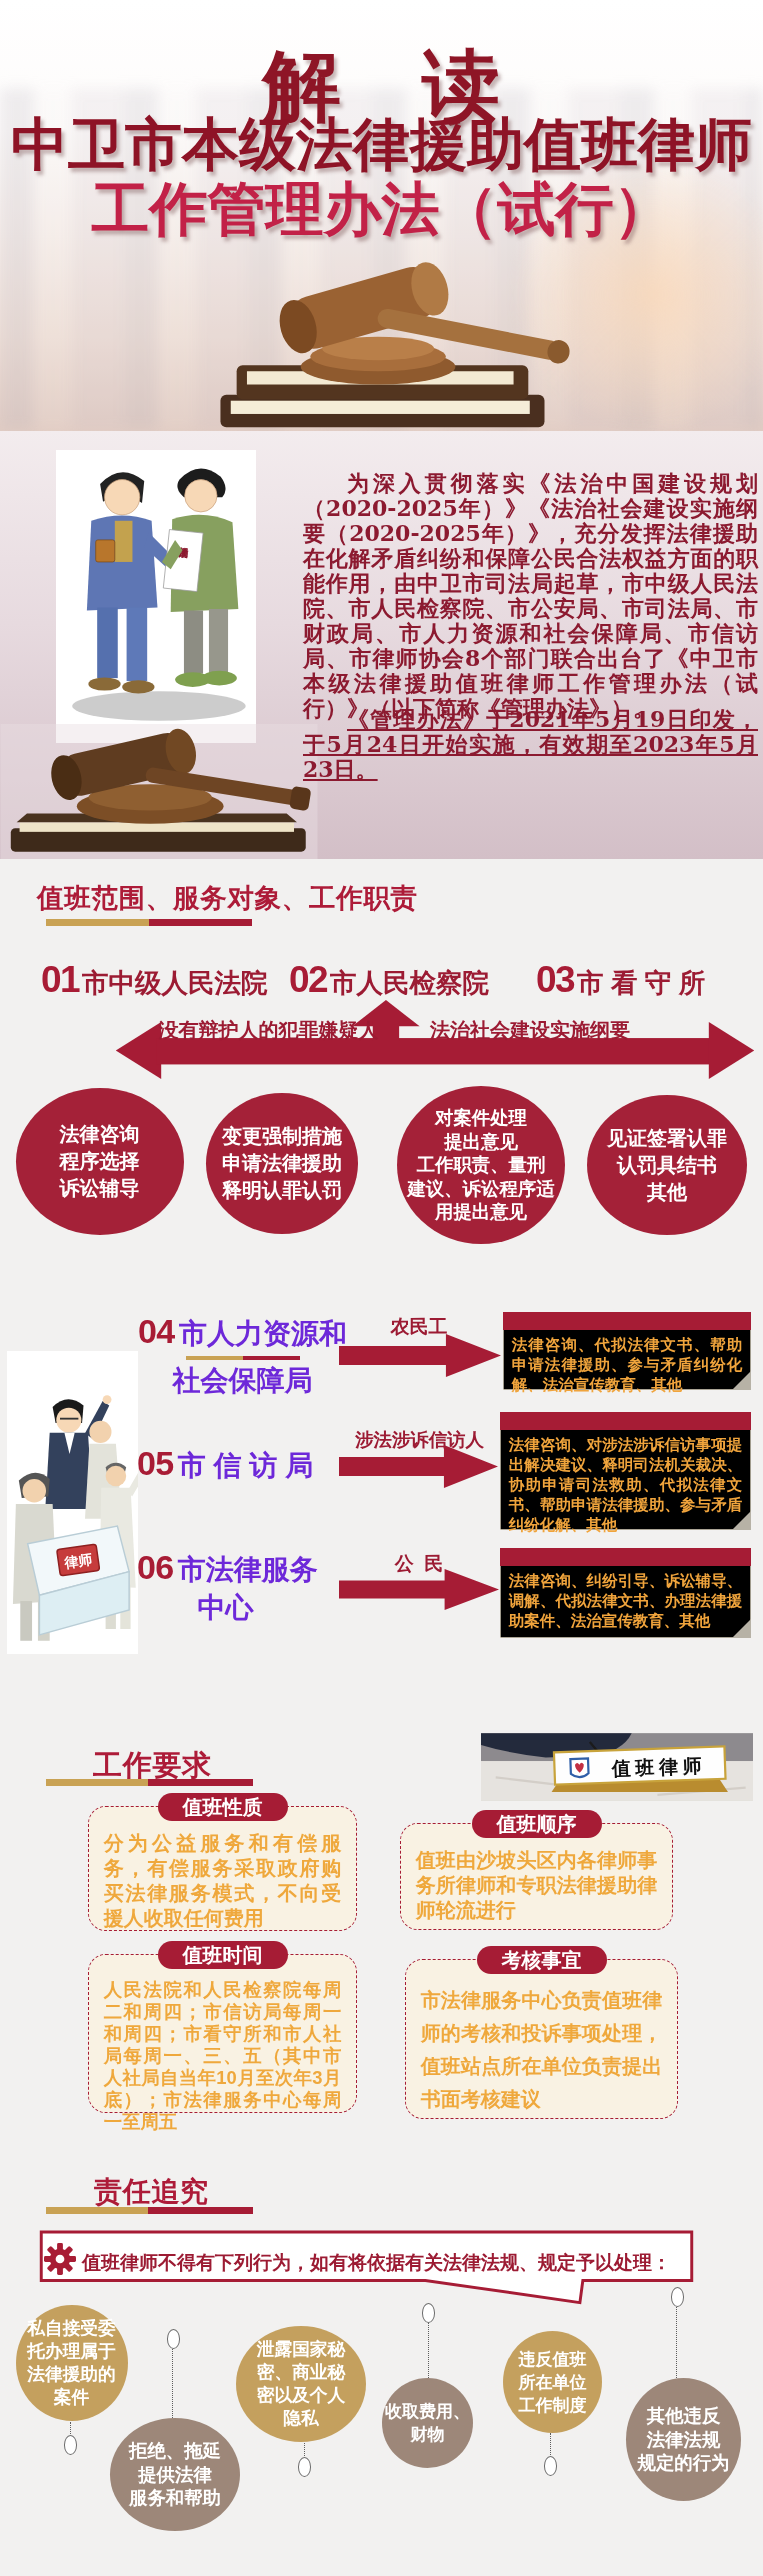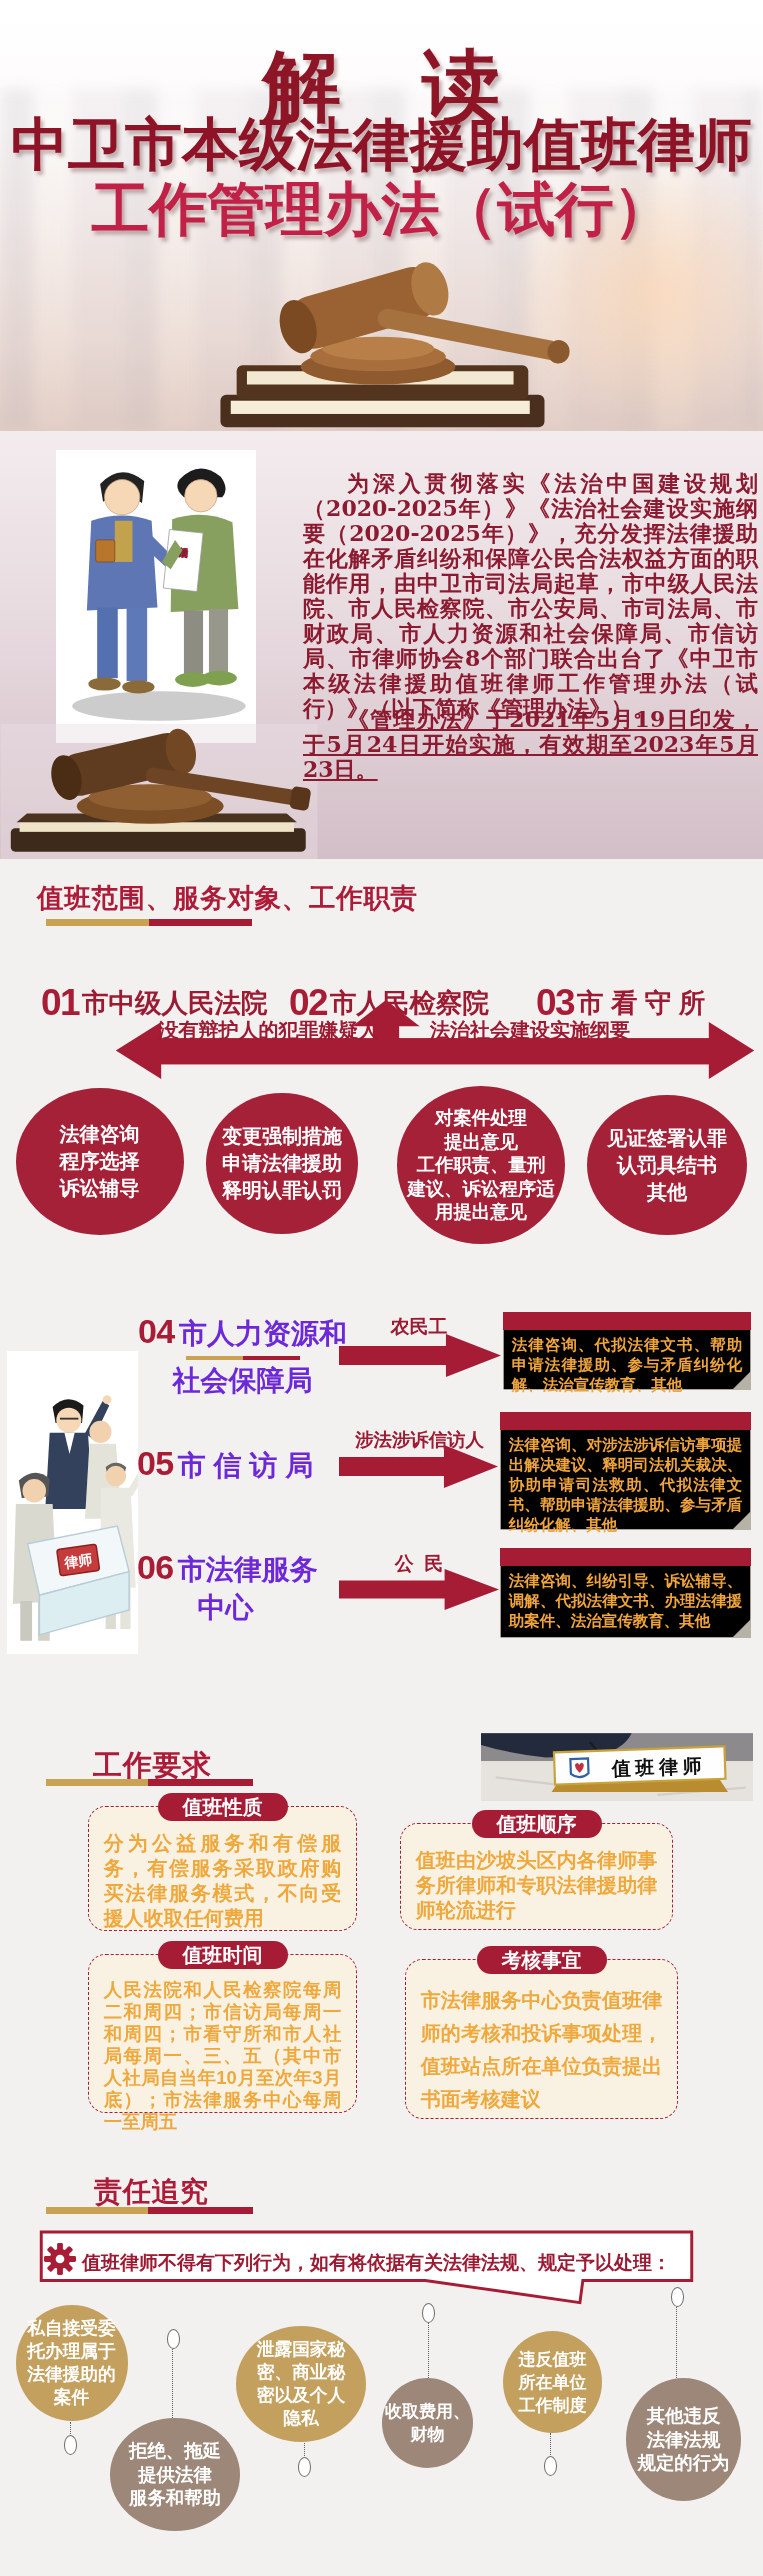--- a/index.html
+++ b/index.html
@@ -27,21 +27,21 @@
         font-family:"DejaVu Serif","Liberation Serif",serif;font-weight:700;
         font-size:22px;line-height:25px;color:#8c1a30;}
   .white-card{background:#ffffff;}
   
   .sec-header{position:absolute;font-weight:900;color:#ad1b38;letter-spacing:0.7px;}
   .rule{position:absolute;height:6.6px;font-size:0;}
   .rule .gold{display:inline-block;vertical-align:top;height:6.6px;background:#c9a254;}
   .rule .red{display:inline-block;vertical-align:top;height:6.6px;background:#a61c35;}
   
   #scope{position:absolute;left:0;top:859px;width:763px;height:856px;}
-  .station{position:absolute;display:flex;align-items:center;margin-top:23px;}
+  .station{position:absolute;display:flex;align-items:flex-end;}
   .station .num{font-size:37px;font-weight:900;color:#a81c35;letter-spacing:-1.5px;margin-right:2.9px;}
   .station .name{font-size:26.5px;font-weight:800;color:#9c1b33;white-space:pre;}
   .arrow-label{position:absolute;text-align:center;font-size:20px;font-weight:800;color:#9c1b33;white-space:pre;}
   .duty-bubble{position:absolute;border-radius:50%;background:#a42138;display:flex;flex-direction:column;
         justify-content:center;align-items:center;text-align:center;color:#ffffff;font-weight:700;}
   .duty-bubble div{font-size:20px;line-height:27px;}
   .duty-bubble.small div{font-size:18.4px;line-height:23.6px;}
   .org-num{font-size:34px;font-weight:900;color:#a81c35;letter-spacing:-0.7px;margin-right:4.4px;}
   .org-name{font-size:28px;font-weight:800;color:#6d28d9;white-space:pre;}
   .mini-rule{height:4.4px;font-size:0;margin:2.9px auto 1.5px auto;width:115px;}

